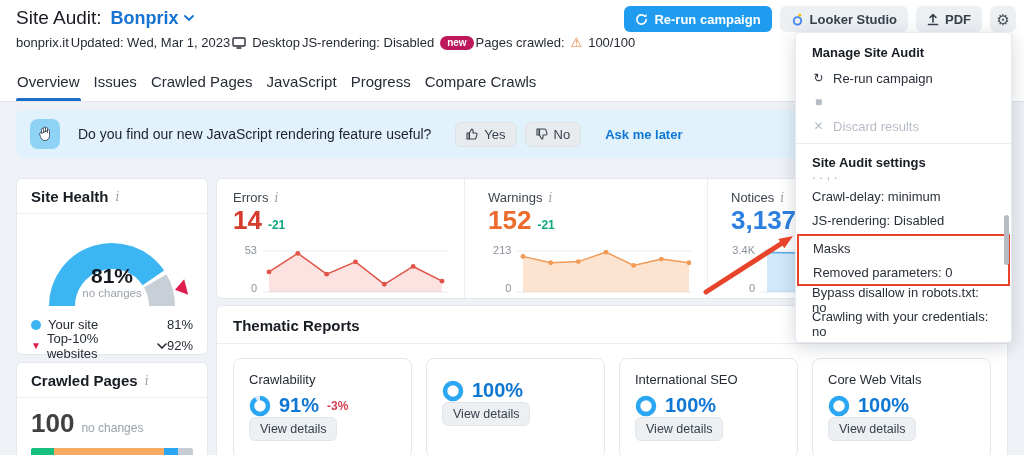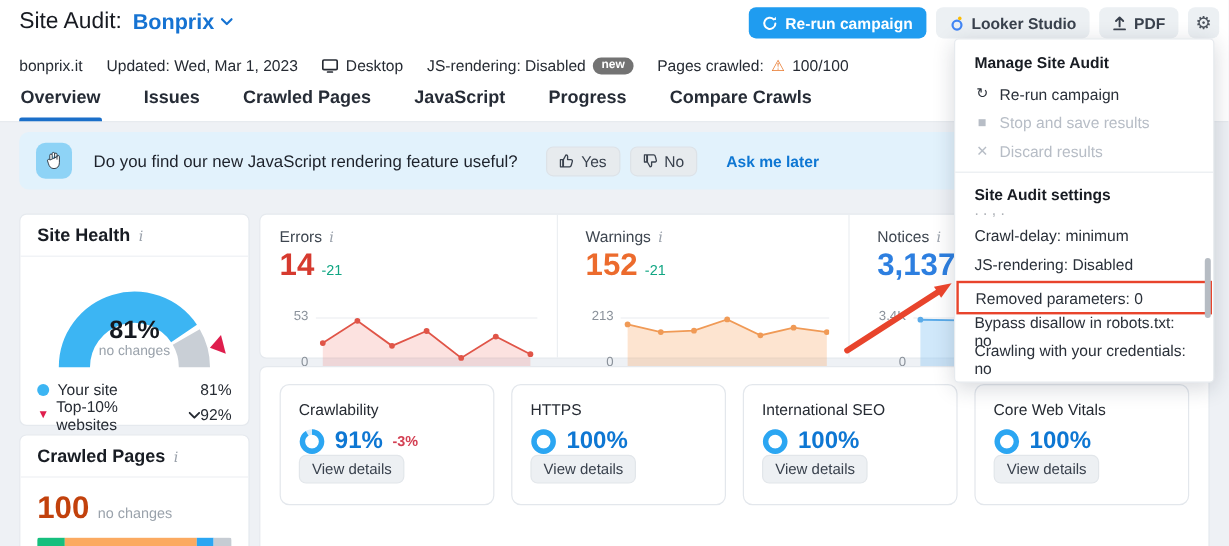--- a/index.html
+++ b/index.html
@@ -14,25 +14,25 @@
   .page-title{font-size:19px;font-weight:normal;color:#181b22;}
   .project-select{display:flex;align-items:center;gap:5px;cursor:pointer;}
   .project-name{font-size:18px;font-weight:bold;color:#1673d2;}
   .chev{width:10px;height:6px;display:inline-block;}
   .actions{position:absolute;right:8px;top:6px;display:flex;gap:8px;align-items:center;}
   .btn{display:flex;align-items:center;gap:6px;height:26px;padding:0 11px;border-radius:6px;
        font-size:13px;font-weight:bold;border:none;cursor:pointer;background:#ecf0f3;color:#39414d;}
   .btn.primary{background:#1f9cf0;color:#fff;}
   .btn.icon-only{width:26px;padding:0;justify-content:center;font-weight:normal;}
   .gear{font-size:15px;color:#4b525c;line-height:1;}
-  .meta-row{position:absolute;left:16px;top:47px;display:flex;align-items:center;gap:20px;font-size:13px;color:#262b33;text-align:center;}
+  .meta-row{position:absolute;left:16px;top:35px;display:flex;align-items:center;gap:2px;font-size:13px;color:#262b33;text-align:center;}
   .meta-item{display:flex;align-items:center;gap:6px;}
-  .badge-new{background:#737373;color:#fff;font-size:10px;font-weight:bold;border-radius:9px;padding:2px 7px;line-height:1;}
+  .badge-new{background:#be185d;color:#fff;font-size:10px;font-weight:bold;border-radius:9px;padding:2px 7px;line-height:1;}
   .warn-tri{color:#e8772b;font-size:13px;line-height:1;}
-  .tabs{position:absolute;left:16px;bottom:0;display:flex;gap:34px;font-weight:bold;}
+  .tabs{position:absolute;left:16px;bottom:0;display:flex;gap:12px;}
   .tab{font-size:15px;color:#262c36;padding:8px 1px 11px;cursor:pointer;position:relative;}
   .tab.active::after{content:"";position:absolute;left:0;right:0;bottom:0;height:3px;background:#1b6fc9;border-radius:2px 2px 0 0;}
   
   .banner{position:absolute;left:16px;top:110px;width:992px;height:48px;background:#e2f2fc;border-radius:8px;
           display:flex;align-items:center;padding:0 0 0 14px;box-sizing:border-box;}
   .hand-wrap{width:30px;height:30px;border-radius:8px;background:#8ed3f6;display:flex;align-items:center;justify-content:center;}
   .banner-text{font-size:14px;color:#1d222b;margin-left:18px;}
   .banner-btns{display:flex;gap:8px;margin-left:24px;}
   .mini-btn{display:flex;align-items:center;gap:6px;height:25px;padding:0 10px;border-radius:6px;background:#e7ebee;
             border:1px solid #dde2e7;font-size:13px;color:#39414d;cursor:pointer;}
@@ -50,33 +50,33 @@
   .gauge-sub{font-size:11.5px;color:#9aa2ab;}
   .legend{padding:2px 14px 0;}
   .legend-row{display:flex;align-items:center;font-size:13px;color:#262b33;height:21px;}
   .legend-row .val{margin-left:auto;}
   .dot-blue{width:10px;height:10px;border-radius:50%;background:#3cb5f3;margin-right:7px;}
   .tri-red{color:#df1e4d;font-size:10px;margin-right:6px;line-height:1;}
   
   .cp-card{left:16px;top:362px;width:192px;height:110px;overflow:hidden;}
   .cp-body{padding:10px 14px 0;}
   .cp-count-row{display:flex;align-items:baseline;gap:7px;}
-  .cp-count{font-size:26px;font-weight:bold;color:#c2410c;text-align:center;}
+  .cp-count{font-size:26px;font-weight:bold;color:#404040;text-align:center;}
   .cp-sub{font-size:12px;color:#9aa2ab;}
   .stack-bar{display:flex;height:22px;border-radius:2px;overflow:hidden;margin-top:9px;}
   
   .ov-panel{left:216px;top:178px;width:792px;height:121px;display:flex;}
   .ov-sec{padding:11px 16px 0;box-sizing:border-box;position:relative;}
   .ov-sec + .ov-sec{border-left:1px solid #eceff2;padding-left:23px;}
   .ov-label{display:flex;align-items:center;gap:6px;font-size:13px;color:#3e4650;}
   .ov-num-row{display:flex;align-items:baseline;gap:6px;margin-top:1px;}
   .ov-num{font-size:26px;font-weight:bold;line-height:1.1;}
   .num-err{color:#d63a2f;} .num-warn{color:#ec6b2d;} .num-not{color:#2d7fe0;}
-  .chg-green{font-size:12px;font-weight:normal;color:#11a683;}
-  .spark-row{display:flex;margin-top:18px;}
+  .chg-green{font-size:12px;font-weight:bold;color:#11a683;}
+  .spark-row{display:flex;margin-top:4px;}
   .axis{position:relative;width:30px;height:58px;font-size:11px;color:#8b929b;text-align:right;padding-right:6px;box-sizing:border-box;}
   .axis .ymax{position:absolute;right:6px;top:5px;}
   .axis .ymin{position:absolute;right:6px;bottom:3px;}
   
   .th-panel{left:216px;top:305px;width:792px;height:160px;}
   .th-head{padding:11px 16px 9px;font-size:15px;font-weight:bold;color:#181c23;border-bottom:1px solid #eceff2;}
   .th-cards{display:flex;gap:14px;padding:14px 16px;}
   .th-card{flex:1;border:1px solid #e3e7ec;border-radius:8px;padding:13px 15px;box-sizing:border-box;height:101px;}
   .th-title{font-size:13px;color:#262b33;}
   .th-val-row{display:flex;align-items:center;gap:8px;margin-top:7px;}
@@ -330,35 +330,35 @@
           <circle cx="115" cy="12.723529411764709" r="2.4" fill="#5aabe9"></circle>
           <circle cx="151.33333333333334" cy="15.135294117647057" r="2.4" fill="#5aabe9"></circle>
           <circle cx="187.66666666666666" cy="13.929411764705883" r="2.4" fill="#5aabe9"></circle>
           <circle cx="224" cy="15.171470588235294" r="2.4" fill="#5aabe9"></circle>
         </svg>
     </div>
   </div>
 </div>
 
 <div class="card th-panel">
+  <div class="th-head">Thematic Reports</div>
   <div class="th-cards">
     <div class="th-card">
       <div class="th-title">Crawlability</div>
       <div class="th-val-row">
         <svg width="22" height="22">
             <circle cx="11" cy="11" r="8" fill="none" stroke="#d9ebf9" stroke-width="4.5"></circle>
             <circle cx="11" cy="11" r="8" fill="none" stroke="#2ba6f2" stroke-width="4.5" stroke-dasharray="45.74158903626739 50.26548245743669" transform="rotate(-90 11 11)"></circle>
           </svg>
         <span class="th-pct">91%</span>
         <span class="th-chg">-3%</span>
       </div>
       <button class="th-btn">View details</button>
     </div>
     <div class="th-card">
-      <div class="th-title">HTTPS</div>
       <div class="th-val-row">
         <svg width="22" height="22">
             <circle cx="11" cy="11" r="8" fill="none" stroke="#d9ebf9" stroke-width="4.5"></circle>
             <circle cx="11" cy="11" r="8" fill="none" stroke="#2ba6f2" stroke-width="4.5" stroke-dasharray="50.26548245743669 50.26548245743669" transform="rotate(-90 11 11)"></circle>
           </svg>
         <span class="th-pct">100%</span>
       </div>
       <button class="th-btn">View details</button>
     </div>
     <div class="th-card">
@@ -387,39 +387,41 @@
 </div>
 
 <div class="dropdown">
   <div class="dd-header">Manage Site Audit</div>
   <div class="dd-item">
     <span class="dd-ic">↻</span>
     <span>Re-run campaign</span>
   </div>
   <div class="dd-item disabled">
     <span class="dd-ic">■</span>
-    <span>Stop and save results</span>
   </div>
   <div class="dd-item disabled">
     <span class="dd-ic">✕</span>
     <span>Discard results</span>
   </div>
   <div class="dd-divider"></div>
   <div class="dd-header">Site Audit settings</div>
   <div class="dd-clipped">
       <span>. . , .</span>
     </div>
   <div class="dd-item">
     <span>Crawl-delay: minimum</span>
   </div>
   <div class="dd-item">
     <span>JS-rendering: Disabled</span>
   </div>
   <div class="red-box">
     <div class="dd-item" style="padding-left:14px">
+      <span>Masks</span>
+    </div>
+    <div class="dd-item" style="padding-left:14px">
       <span>Removed parameters: 0</span>
     </div>
   </div>
   <div class="dd-item">
     <span>Bypass disallow in robots.txt: no</span>
   </div>
   <div class="dd-item">
     <span>Crawling with your credentials: no</span>
   </div>
   <div class="dd-scrollthumb"></div>

